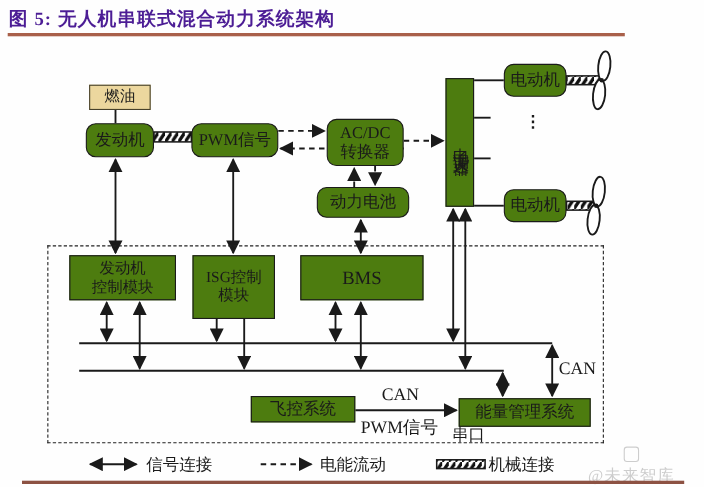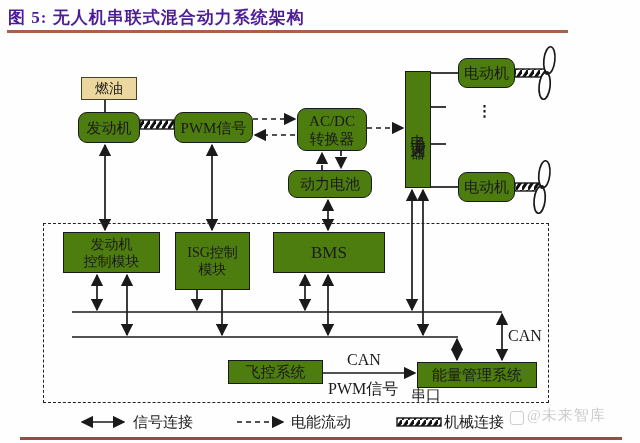--- a/index.html
+++ b/index.html
@@ -13,22 +13,22 @@
   .box{position:absolute;display:flex;align-items:center;justify-content:center;text-align:center;
        background:#4d7c0f;border:1.7px solid #1a1a1a;box-sizing:border-box;
        font-size:15px;line-height:18px;white-space:pre-line;}
   .round{border-radius:9px;}
   .fuel{background:#ecd79e;border-color:#47412a;font-size:14px;}
   .vtext{writing-mode:vertical-rl;text-orientation:upright;letter-spacing:3px;font-size:15px;}
   .container-dashed{left:43px;top:223px;width:506px;height:180px;border:1.7px dashed #222;box-sizing:border-box;}
   .lbl{position:absolute;font-size:16px;white-space:nowrap;}
   .lbl-cn{font-size:15px;}
   .legend-lbl{font-size:15px;}
-  .watermark{left:510px;top:406px;width:128px;display:flex;align-items:flex-end;gap:3px;
-             color:#cdcdcd;font-size:15px;letter-spacing:1px;}
+  .watermark{left:510px;top:406px;width:128px;display:flex;align-items:center;gap:3px;
+             color:#cdcdcd;font-size:15px;letter-spacing:1px;flex-direction:column;}
   .wm-logo{width:12px;height:12px;border:1.5px solid #cdcdcd;border-radius:3px;display:inline-block;}
   .dots{left:477px;top:107px;font-size:15px;font-weight:bold;line-height:9px;letter-spacing:0;}
 </style>
 </head>
 <body>
 
 <div class="page">
 
   <div class="abs title">图 5:  无人机串联式混合动力系统架构</div>
   <div class="abs title-rule"></div>

